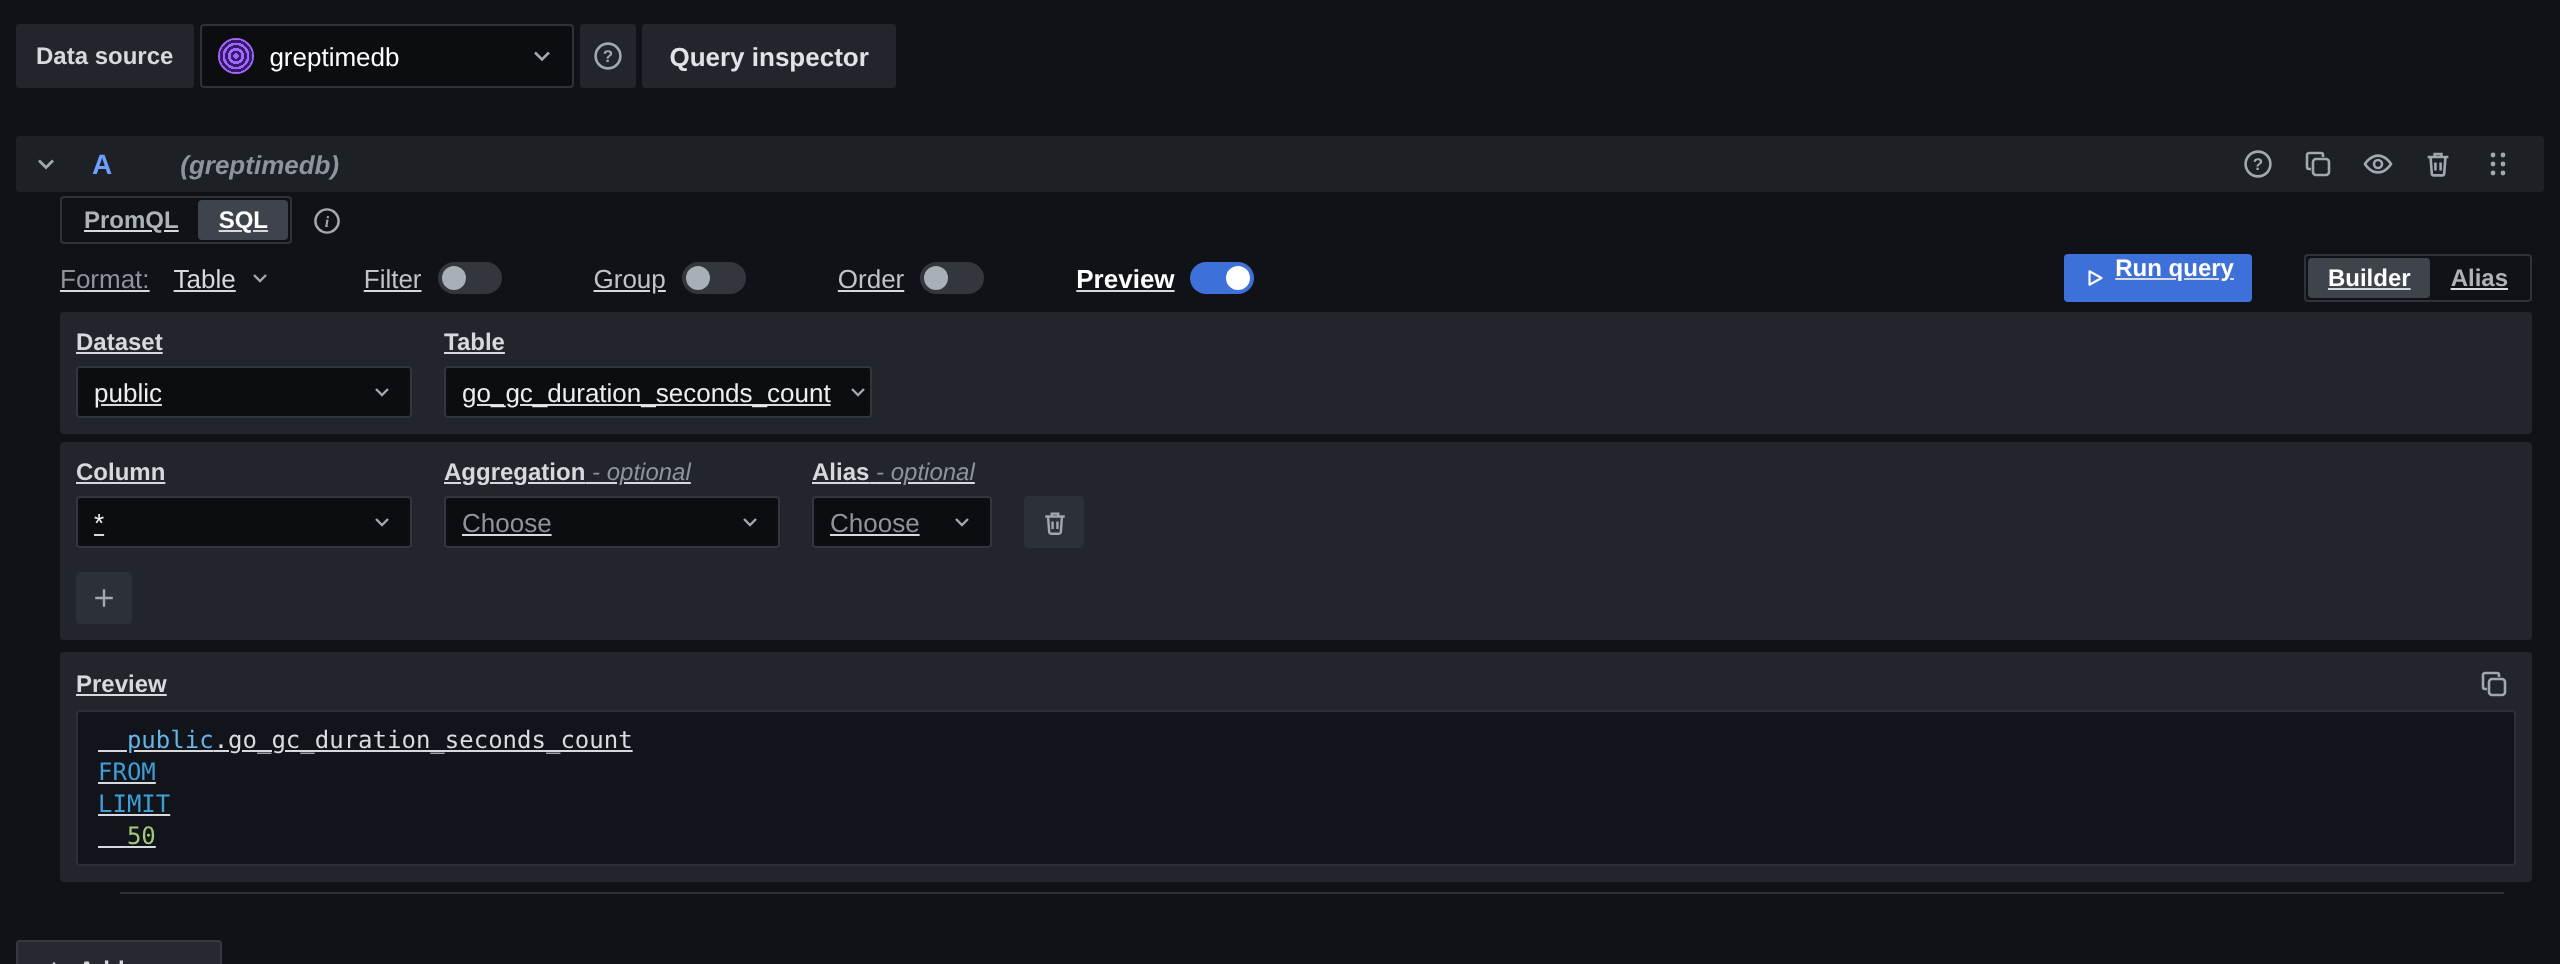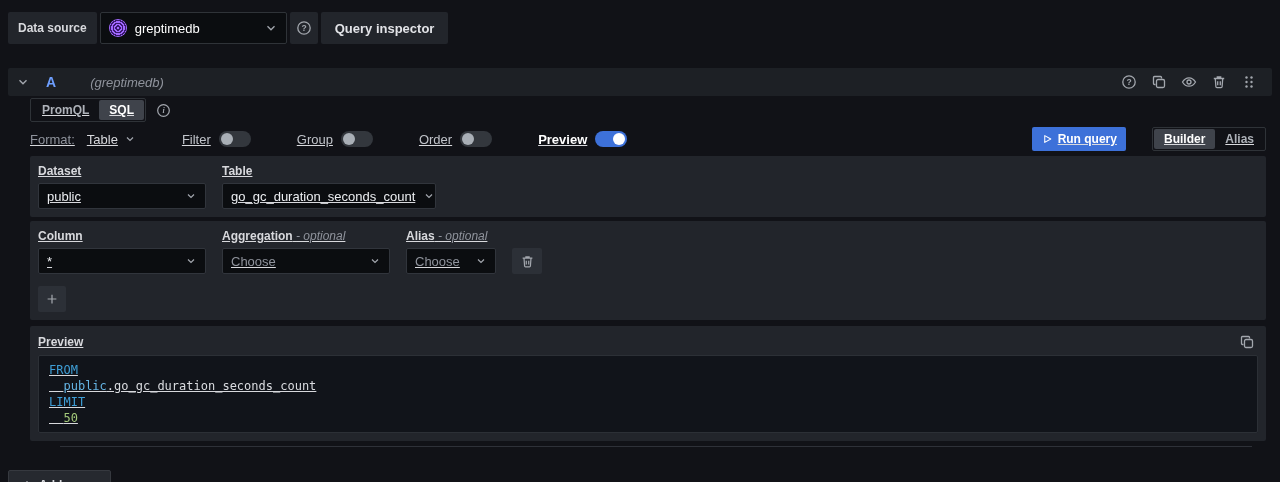--- a/index.html
+++ b/index.html
@@ -23,21 +23,21 @@
   .ds-name { color:#ffffff; font-size:13px; flex:1; }
   .help-btn { width:28px; background:#22252b; border:none; border-radius:2px; display:flex; align-items:center; justify-content:center; cursor:pointer; }
   .qo-bar { flex:1; background:#22252b; border-radius:2px; display:flex; align-items:center; gap:18px; padding:0 12px; margin-right:6px; }
   .qo-link { color:#6e9fff; font-weight:600; font-size:13px; cursor:pointer; }
   .qo-meta { color:#8f939c; font-size:12.5px; }
   .qi-btn { background:#22252b; border:none; border-radius:2px; color:#e2e3e7; font-weight:700; font-size:13px; padding:0 14px; cursor:pointer; font-family:inherit; }
 
   
   .qheader { margin:24px 8px 0; height:28px; background:#1d2025; border-radius:2px; display:flex; align-items:center; padding:0 12px 0 8px; gap:8px; }
   .ref-id { color:#6e9fff; font-weight:700; font-size:14px; margin-left:8px; cursor:pointer; }
-  .ds-hint { color:#8f939c; font-style:italic; font-size:13px; margin-left:26px; }
+  .ds-hint { color:#8f939c; font-style:italic; font-size:13px; margin-left:26px;font-weight:bold; }
   .qheader .spacer { flex:1; }
   .hicon { width:22px; height:22px; display:flex; align-items:center; justify-content:center; cursor:pointer; color:#a3a7ae; border-radius:2px; }
 
   
   .content { margin:0 14px 0 30px;text-decoration:underline; }
 
   .lang-row { margin-top:2px; display:flex; align-items:center; gap:10px; height:24px; }
   .radio-group { display:inline-flex; border:1px solid #2f3338; border-radius:2px; background:#111217; padding:1px; height:24px; }
   .radio-group .chip { display:flex; align-items:center; padding:0 10px; font-size:12px; font-weight:600; color:#aeb2b9; border-radius:2px; cursor:pointer; }
   .radio-group .chip.sel { background:#3f434b; color:#ffffff; }
@@ -46,21 +46,21 @@
   .fmt-label { color:#8f939c; font-size:13px; }
   .fmt-value { color:#d8d9dd; font-size:13px; margin-left:12px; display:flex; align-items:center; gap:6px; cursor:pointer; }
   .toggle { display:flex; align-items:center; gap:8px; margin-left:46px; }
   .toggle .t-label { color:#c0c3c9; font-size:13px; }
   .toggle.emph .t-label { color:#ffffff; font-weight:600; }
   .switch { width:32px; height:16px; border-radius:9px; background:#33373d; position:relative; cursor:pointer; flex:0 0 32px; }
   .switch::after { content:''; position:absolute; top:2px; left:2px; width:12px; height:12px; border-radius:50%; background:#a9afb6; }
   .switch.on { background:#3d71d9; }
   .switch.on::after { left:18px; background:#ffffff; }
   .format-row .spacer { flex:1; }
-  .run-btn { height:24px; background:#3d71d9; border:none; border-radius:2px; color:#ffffff; font-weight:600; font-size:12px; display:flex; align-items:center; gap:5px; padding:0 9px; cursor:pointer; font-family:inherit; }
+  .run-btn { height:24px; background:#3d71d9; border:none; border-radius:2px; color:#ffffff; font-weight:600; font-size:12px; display:flex; gap:5px; padding:0 9px; cursor:pointer; font-family:inherit; }
   .mode-group { margin-left:26px; }
 
   .panel { background:#22252b; border-radius:2px; padding:8px; margin-top:4px; }
   .fields { display:flex; gap:16px; align-items:flex-end; }
   .field { display:flex; flex-direction:column; gap:4px; }
   .f-label { font-size:12px; font-weight:600; color:#d8d9dd; height:15px; }
   .f-label .opt { color:#8f939c; font-weight:400; font-style:italic; }
   .select { height:26px; background:#0b0d10; border:1px solid #31353c; border-radius:2px; display:flex; align-items:center; padding:0 8px; gap:8px; cursor:pointer; }
   .select .val { font-size:13px; color:#eceef1; flex:1; white-space:nowrap; }
   .select .val.ph { color:#8f939c; }
@@ -291,22 +291,22 @@
     <div class="preview-head">
       <span class="preview-title">Preview</span>
       <span class="hicon">
         <svg width="16" height="16" viewBox="0 0 16 16" fill="none" stroke="currentColor" stroke-width="1.3">
             <rect x="5.5" y="5.5" width="8" height="8" rx="1.5"></rect>
             <path d="M10.5 3.5v-1a1 1 0 0 0-1-1h-6a1 1 0 0 0-1 1v6a1 1 0 0 0 1 1h1" transform="translate(0,1)"></path>
           </svg>
       </span>
     </div>
     <div class="code-box">
+        <div><span class="tok-plain">  </span><span class="tok-schema">public</span><span class="tok-plain">.go_gc_duration_seconds_count</span></div>
         <div><span class="tok-kw">FROM</span></div>
-        <div><span class="tok-plain">  </span><span class="tok-schema">public</span><span class="tok-plain">.go_gc_duration_seconds_count</span></div>
         <div><span class="tok-kw">LIMIT</span></div>
         <div><span class="tok-plain">  </span><span class="tok-num">50</span></div>
       </div>
   </div>
 
   <div class="bottom-divider"></div>
 </div>
 
 <button class="add-btn">
   <span class="icon" style="color:#d8d9dd">

